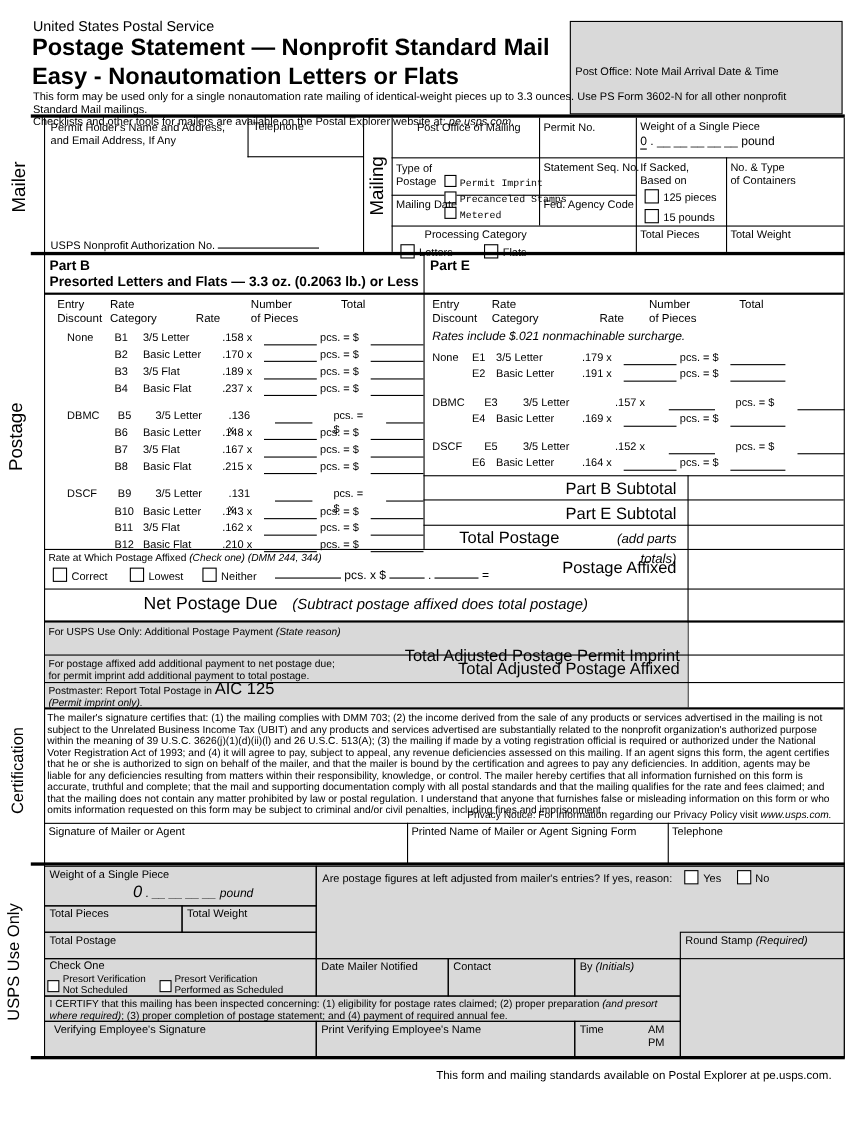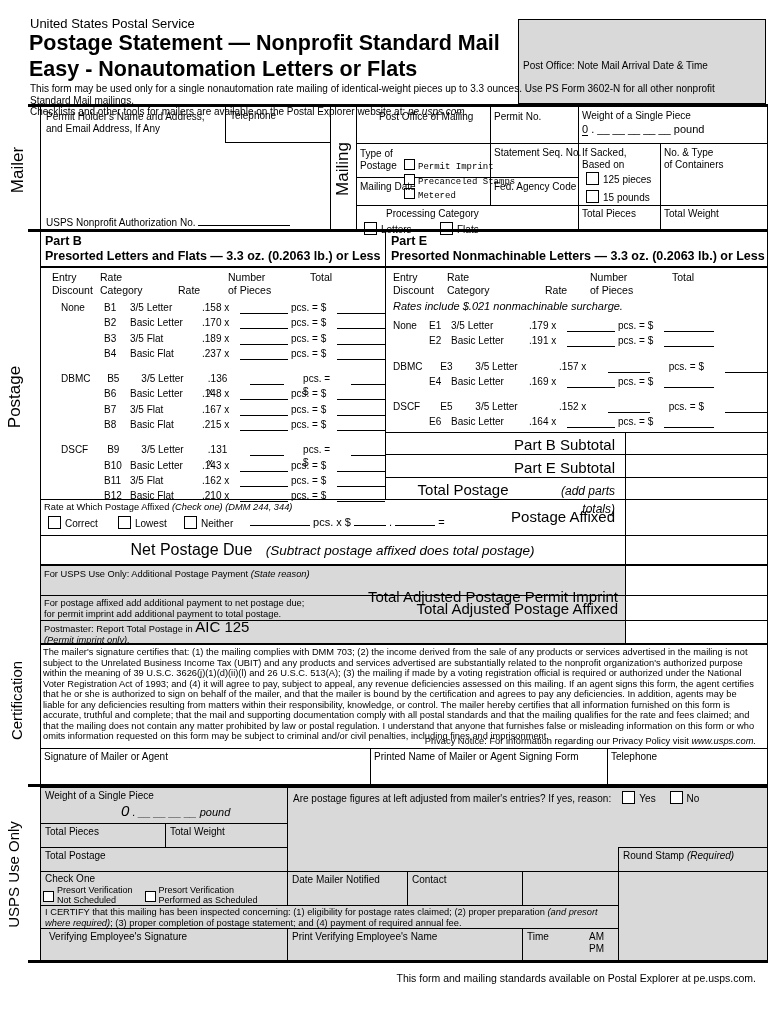--- a/index.html
+++ b/index.html
@@ -118,21 +118,20 @@
   <div class="abs sm" style="left:364px;top:222px;"><span class="cb"></span><span>Letters</span></div>
   <div class="abs sm" style="left:440px;top:222px;"><span class="cb"></span><span>Flats</span></div>
   <div class="abs sm" style="left:582px;top:208px;">Total Pieces</div>
   <div class="abs sm" style="left:664px;top:208px;">Total Weight</div>
 
   <div class="ln" style="left:28px;top:229px;width:740px;height:3px;"></div>
 
   <div class="abs b" style="left:45px;top:234px;font-size:12.5px;">Part B</div>
   <div class="abs b" style="left:45px;top:249px;font-size:12.5px;">Presorted Letters and Flats — 3.3 oz. (0.2063 lb.) or Less</div>
   <div class="abs b" style="left:391px;top:234px;font-size:12.5px;">Part E</div>
-  <div class="abs b" style="left:391px;top:249px;font-size:12.5px;">Presorted Nonmachinable Letters — 3.3 oz. (0.2063 lb.) or Less</div>
   <div class="ln" style="left:40px;top:266px;width:727px;height:2px;"></div>
   <div class="ln" style="left:385px;top:232px;width:1px;height:267px;"></div>
 
   <div class="colhead" style="left:52px;top:271px;"><span>Entry</span><br><span>Discount</span></div>
   <div class="colhead" style="left:100px;top:271px;"><span>Rate</span><br><span>Category</span></div>
   <div class="colhead" style="left:178px;top:284px;">Rate</div>
   <div class="colhead" style="left:228px;top:271px;"><span>Number</span><br><span>of Pieces</span></div>
   <div class="colhead" style="left:310px;top:271px;">Total</div>
 
   <div class="colhead" style="left:393px;top:271px;"><span>Entry</span><br><span>Discount</span></div>
@@ -425,20 +424,23 @@
       <span class="cb s" style="margin-top:6px;margin-left:12px;"></span>
       <span><span>Presort Verification</span><br><span>Performed as Scheduled</span></span>
     </div>
   </div>
   <div class="gbox" style="left:287px;top:871px;width:121px;height:35px;">
     <div class="sm" style="padding:2px 4px;">Date Mailer Notified</div>
   </div>
   <div class="gbox" style="left:407px;top:871px;width:116px;height:35px;">
     <div class="sm" style="padding:2px 4px;">Contact</div>
   </div>
+  <div class="gbox" style="left:522px;top:871px;width:97px;height:35px;">
+    <div class="sm" style="padding:2px 4px;"><span>By </span><span class="it">(Initials)</span></div>
+  </div>
   <div class="gbox" style="left:40px;top:905px;width:579px;height:24px;">
     <div class="xs" style="padding:1px 4px;">
       <span>I CERTIFY that this mailing has been inspected concerning: (1) eligibility for postage rates claimed; (2) proper preparation </span><span class="it">(and presort where required)</span><span>; (3) proper completion of postage statement; and (4) payment of required annual fee.</span>
     </div>
   </div>
   <div class="gbox" style="left:40px;top:928px;width:248px;height:33px;">
     <div class="sm" style="padding:2px 8px;">Verifying Employee's Signature</div>
   </div>
   <div class="gbox" style="left:522px;top:928px;width:97px;height:33px;">
     <div class="sm" style="padding:2px 4px;float:left;">Time</div>

